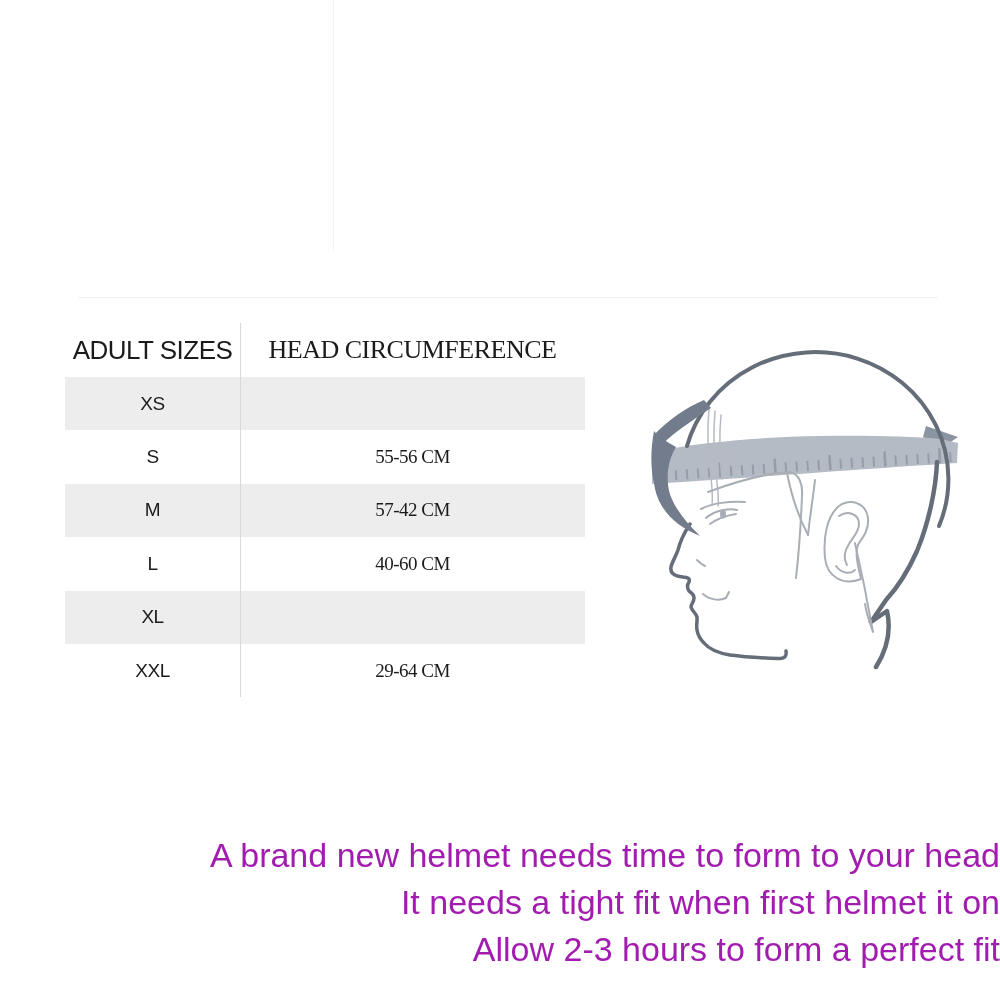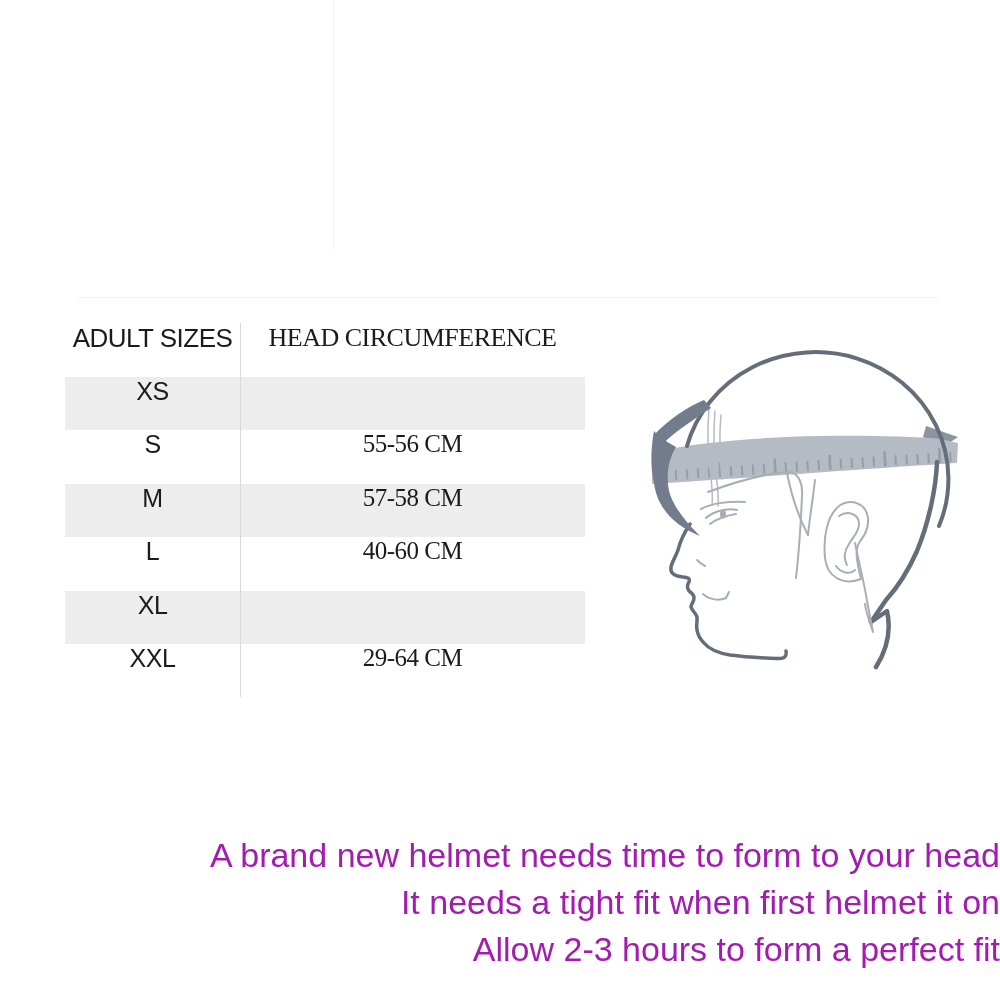--- a/index.html
+++ b/index.html
@@ -10,23 +10,23 @@
   }
   
   .seam-v{position:absolute;left:333px;top:0;width:1px;height:250px;background:#f2f2f2;}
   .seam-h{position:absolute;left:78px;top:297px;width:860px;height:1px;background:#f1f1f1;}
 
   
   .size-table{
     position:absolute;left:65px;top:323px;width:520px;
     color:#1b1b1b;letter-spacing:-0.5px;
   }
-  .trow{display:flex;width:520px;height:53.4px;align-items:flex-start;}
+  .trow{display:flex;width:520px;height:53.4px;align-items:center;}
   .trow.header{height:54px;font-size:26px;}
-  .trow{font-size:25px;}
+  .trow{font-size:19px;}
   .size-table .trow:nth-child(even){background:#ededed;}
   .cell{text-align:center;}
   .c1{width:175px;}
   .c2{width:345px;font-family:Liberation Serif, serif;}
   .column-divider{
     position:absolute;left:174.5px;top:0;width:1.5px;height:374px;background:#d9d9d9;
   }
 
   
   .head-illustration{position:absolute;left:640px;top:330px;width:330px;height:345px;}
@@ -50,21 +50,21 @@
   </div>
   <div class="trow">
     <div class="cell c1">XS</div>
   </div>
   <div class="trow">
     <div class="cell c1">S</div>
     <div class="cell c2">55-56 CM</div>
   </div>
   <div class="trow">
     <div class="cell c1">M</div>
-    <div class="cell c2">57-58 CM</div>
+    <div class="cell c2">57-42 CM</div>
   </div>
   <div class="trow">
     <div class="cell c1">L</div>
     <div class="cell c2">40-60 CM</div>
   </div>
   <div class="trow">
     <div class="cell c1">XL</div>
   </div>
   <div class="trow">
     <div class="cell c1">XXL</div>

